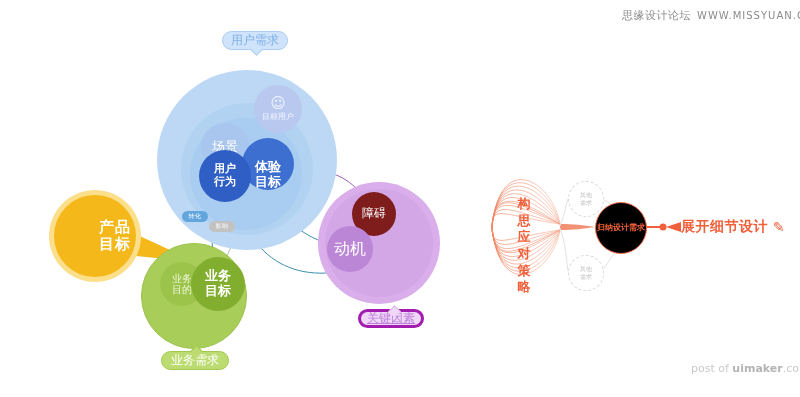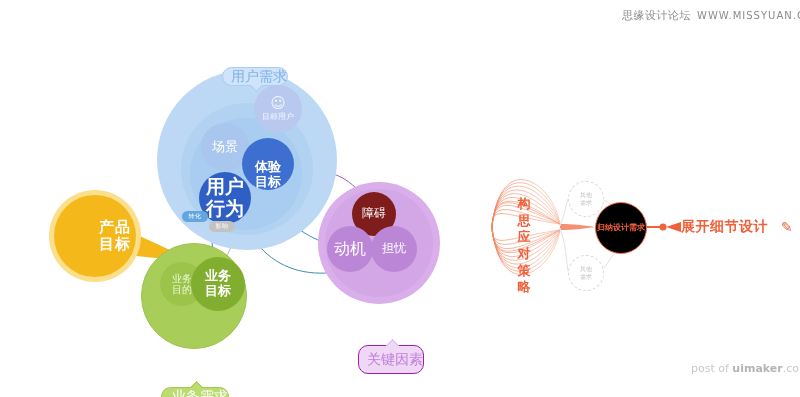--- a/index.html
+++ b/index.html
@@ -64,52 +64,52 @@
   .blue-scene{
     left:201px;top:123px;width:48px;height:48px;background:#a9c6ee;
     color:#ffffff;font-size:13px;
   }
   .blue-exp{
     left:242px;top:138px;width:52px;height:52px;background:#3d6fd0;
     color:#ffffff;font-size:13px;font-weight:700;align-items:flex-end;
   }
   .blue-beh{
     left:199px;top:150px;width:52px;height:52px;background:#2f5fc4;
-    color:#ffffff;font-size:19px;font-weight:700;margin-top:22px;
+    color:#ffffff;font-size:11px;font-weight:700;
   }
   .blue-exp span,.blue-beh span{display:block;}
 
   
   .pur-outer{left:318px;top:182px;width:122px;height:122px;background:#d9aeea;}
   .pur-inner{left:325px;top:189px;width:108px;height:108px;background:#d3a6e6;}
   .pur-a{left:352px;top:192px;width:44px;height:44px;background:#7f1d1d;color:#fff;font-size:12px;}
   .pur-b{left:327px;top:226px;width:46px;height:46px;background:#bb86d6;color:#fff;font-size:16px;}
   .pur-c{left:371px;top:226px;width:46px;height:46px;background:#bb86d6;color:#fff;font-size:12px;}
 
   
   .pill{
-    border-radius:10px;display:flex;align-items:center;justify-content:flex-end;
-    font-size:14px;white-space:nowrap;box-sizing:border-box;margin-top:36px;
+    border-radius:10px;display:flex;align-items:center;justify-content:center;
+    font-size:12px;white-space:nowrap;box-sizing:border-box;
   }
   .pill-blue{
     left:222px;top:31px;width:66px;height:19px;background:#cfe3fa;
     border:1px solid #a9cdf0;color:#7fb0e8;
   }
   .pill-blue .nub,.pill-green .nub,.pill-purple .nub{
     position:absolute;width:8px;height:8px;transform:rotate(45deg);
   }
   .pill-blue .nub{left:29px;bottom:-5px;background:#cfe3fa;border-right:1px solid #a9cdf0;border-bottom:1px solid #a9cdf0;}
   .pill-green{
     left:161px;top:351px;width:68px;height:19px;background:#bcdc72;
     border:1px solid #a3c84f;color:#ffffff;
   }
   .pill-green .nub{left:30px;top:-5px;background:#bcdc72;border-left:1px solid #a3c84f;border-top:1px solid #a3c84f;}
   .pill-purple{
-    left:358px;top:309px;width:66px;height:29px;background:#eed8f6;
-    border:1px solid #a21caf;color:#c07fdc;
+    left:358px;top:309px;width:66px;height:19px;background:#eed8f6;
+    border:3px solid #a21caf;color:#c07fdc;text-decoration:underline;
   }
   .pill-purple .nub{left:29px;top:-5px;background:#eed8f6;border-left:1px solid #dcb6ec;border-top:1px solid #dcb6ec;}
 
   
   .mini{
     border-radius:7px;font-size:6px;color:#fff;display:flex;align-items:center;
     justify-content:center;white-space:nowrap;letter-spacing:.5px;
   }
   .mini-blue{left:182px;top:211px;width:26px;height:11px;background:#63a6dd;}
   .mini-gray{left:209px;top:221px;width:26px;height:11px;background:#c2c2c2;}
@@ -132,21 +132,21 @@
   .strat-text span{display:block;}
   .sum-circle{
     left:595px;top:202px;width:50px;height:50px;border-radius:50%;
     border:1.5px solid #f4724f;background:#000000;color:#f0603a;
     display:flex;flex-direction:row;align-items:center;justify-content:center;
     font-size:8px;line-height:1.45;font-weight:bold;
   }
   .sum-circle span{display:block;}
   .cta{
     left:681px;top:218px;color:#f0603a;font-size:14px;font-weight:700;
-    white-space:nowrap;display:flex;align-items:center;gap:13px;letter-spacing:.5px;
+    white-space:nowrap;display:flex;align-items:center;gap:5px;letter-spacing:.5px;
   }
   .cta .pen{font-size:14px;line-height:1;}
   svg{display:block;}
   .layer{position:absolute;left:0;top:0;width:800px;height:397px;pointer-events:none;}
 </style>
 </head>
 <body>
 
 <div class="stage">
 
@@ -307,23 +307,20 @@
   </div>
 
   <div class="abs circ pur-outer"></div>
   <div class="abs circ pur-inner"></div>
   <div class="abs circ pur-a">
     <span>障碍</span>
   </div>
   <div class="abs circ pur-b">
     <span>动机</span>
   </div>
-  <div class="abs circ pur-c">
-    <span>担忧</span>
-  </div>
   <div class="abs pill pill-purple">
     <span>关键因素</span>
     <i class="nub"></i>
   </div>
 
   <div class="abs strat-text">
     <span>构</span>
     <span>思</span>
     <span>应</span>
     <span>对</span>

